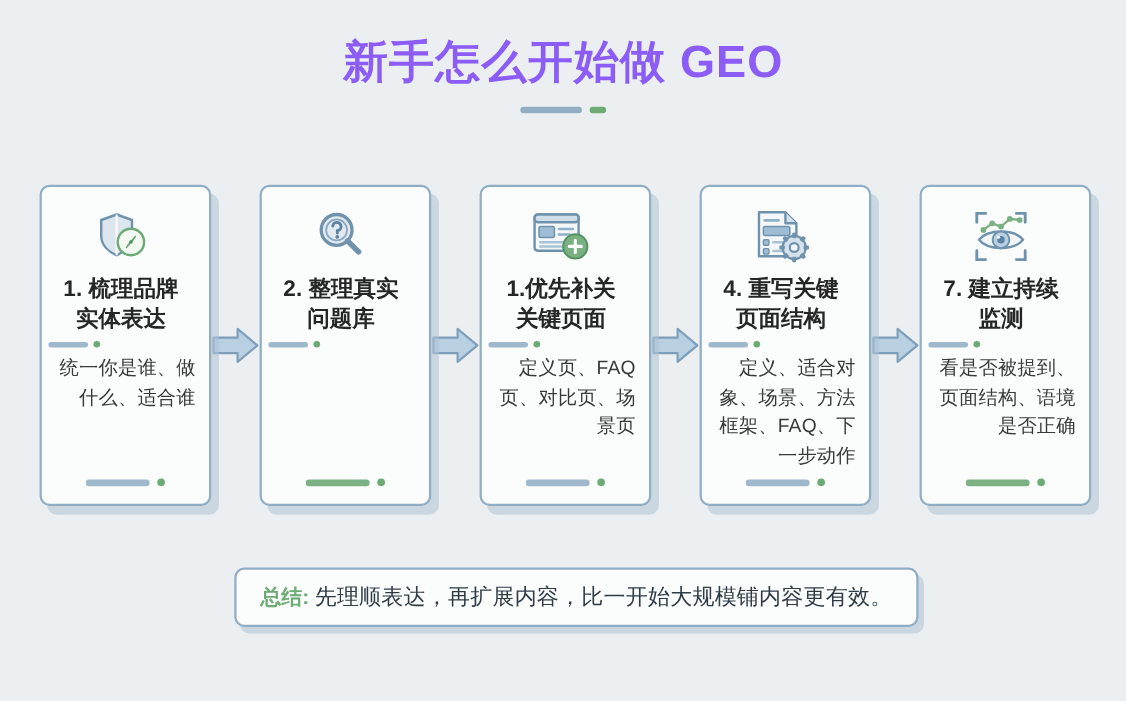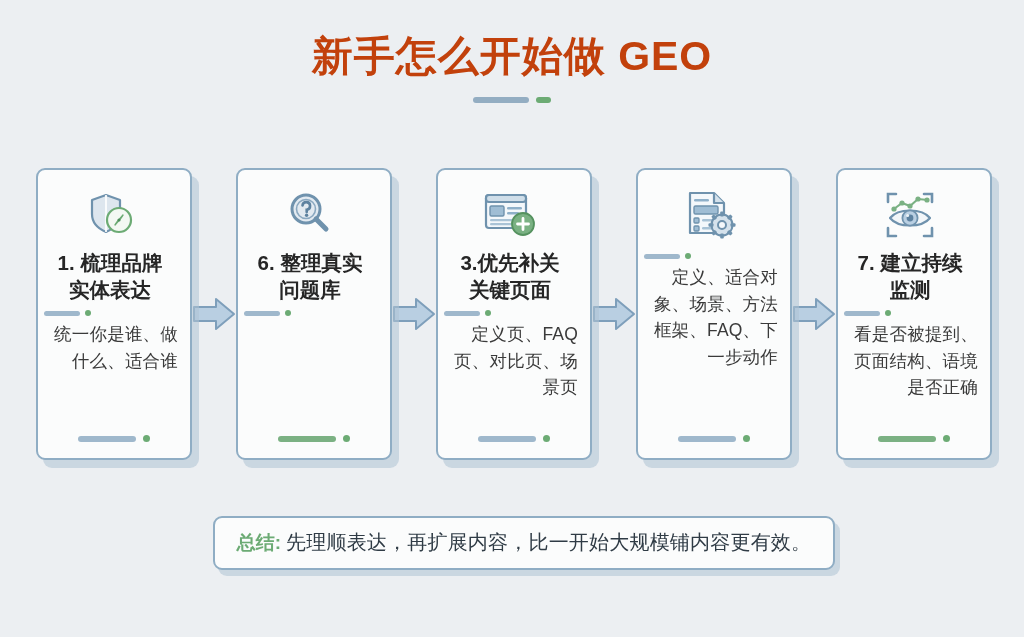--- a/index.html
+++ b/index.html
@@ -22,21 +22,21 @@
   }
 
   
   .header {
     padding-top: 34px;
     text-align: center;
   }
   .page-title {
     font-size: 41px;
     font-weight: bold;
-    color: #c2410c;
+    color: #8b5cf6;
     letter-spacing: 1px;
     line-height: 1.1;
     margin: 0;
   }
   .title-divider {
     margin-top: 18px;
     display: flex;
     justify-content: center;
     align-items: center;
     gap: 7px;
@@ -233,21 +233,21 @@
     <div class="card">
       <div class="card-icon">
         <svg width="56" height="56" viewBox="0 0 56 56">
           <circle cx="24" cy="22" r="14" fill="#e2eaf1" stroke="#6f92ad" stroke-width="3"></circle>
           <circle cx="24" cy="22" r="9.5" fill="none" stroke="#8aa8c0" stroke-width="1.6"></circle>
           <path d="M20.5 18.5 a3.8 3.8 0 1 1 4.2 4.2 l0 2.2" fill="none" stroke="#5d82a0" stroke-width="2.6" stroke-linecap="round"></path>
           <circle cx="24.6" cy="28.3" r="1.7" fill="#5d82a0"></circle>
           <path d="M34 32 L44 42" stroke="#6f92ad" stroke-width="5" stroke-linecap="round"></path>
         </svg>
       </div>
-      <div class="card-title" style="white-space:pre-line">6. 整理真实
+      <div class="card-title" style="white-space:pre-line">2. 整理真实
 问题库</div>
       <div class="card-divider">
         <span class="d-bar"></span>
         <span class="d-dot"></span>
       </div>
       <div class="card-footer">
         <span class="f-bar green"></span>
         <span class="f-dot"></span>
       </div>
     </div>
@@ -265,21 +265,21 @@
           <rect x="5" y="8" width="40" height="7" rx="3" fill="#cfdee9" stroke="#6f92ad" stroke-width="2.2"></rect>
           <rect x="9" y="19" width="14" height="10" rx="1.5" fill="#9fbdd4" stroke="#6f92ad" stroke-width="1.4"></rect>
           <rect x="26" y="20" width="15" height="2.4" rx="1.2" fill="#8fb0c9"></rect>
           <rect x="26" y="25" width="12" height="2.4" rx="1.2" fill="#8fb0c9"></rect>
           <rect x="9" y="32" width="32" height="2.3" rx="1.15" fill="#a9c3d6"></rect>
           <rect x="9" y="36" width="25" height="2.3" rx="1.15" fill="#a9c3d6"></rect>
           <circle cx="42" cy="37" r="11" fill="#7ab183" stroke="#55925f" stroke-width="1.8"></circle>
           <path d="M42 31.5 L42 42.5 M36.5 37 L47.5 37" stroke="#ffffff" stroke-width="2.8" stroke-linecap="round"></path>
         </svg>
       </div>
-      <div class="card-title" style="white-space:pre-line">3.优先补关
+      <div class="card-title" style="white-space:pre-line">1.优先补关
 关键页面</div>
       <div class="card-divider">
         <span class="d-bar"></span>
         <span class="d-dot"></span>
       </div>
       <div class="card-body">定义页、FAQ页、对比页、场景页</div>
       <div class="card-footer">
         <span class="f-bar blue"></span>
         <span class="f-dot"></span>
       </div>
@@ -311,20 +311,22 @@
               <rect x="-13.5" y="-1.8" width="5" height="3.6" rx="1"></rect>
               <rect x="8.5" y="-1.8" width="5" height="3.6" rx="1"></rect>
               <rect x="-1.8" y="-13.5" width="3.6" height="5" rx="1" transform="rotate(45)"></rect>
               <rect x="-1.8" y="8.5" width="3.6" height="5" rx="1" transform="rotate(45)"></rect>
               <rect x="-13.5" y="-1.8" width="5" height="3.6" rx="1" transform="rotate(45)"></rect>
               <rect x="8.5" y="-1.8" width="5" height="3.6" rx="1" transform="rotate(45)"></rect>
             </g>
           </g>
         </svg>
       </div>
+      <div class="card-title" style="white-space:pre-line">4. 重写关键
+页面结构</div>
       <div class="card-divider">
         <span class="d-bar"></span>
         <span class="d-dot"></span>
       </div>
       <div class="card-body">定义、适合对象、场景、方法框架、FAQ、下一步动作</div>
       <div class="card-footer">
         <span class="f-bar blue"></span>
         <span class="f-dot"></span>
       </div>
     </div>

